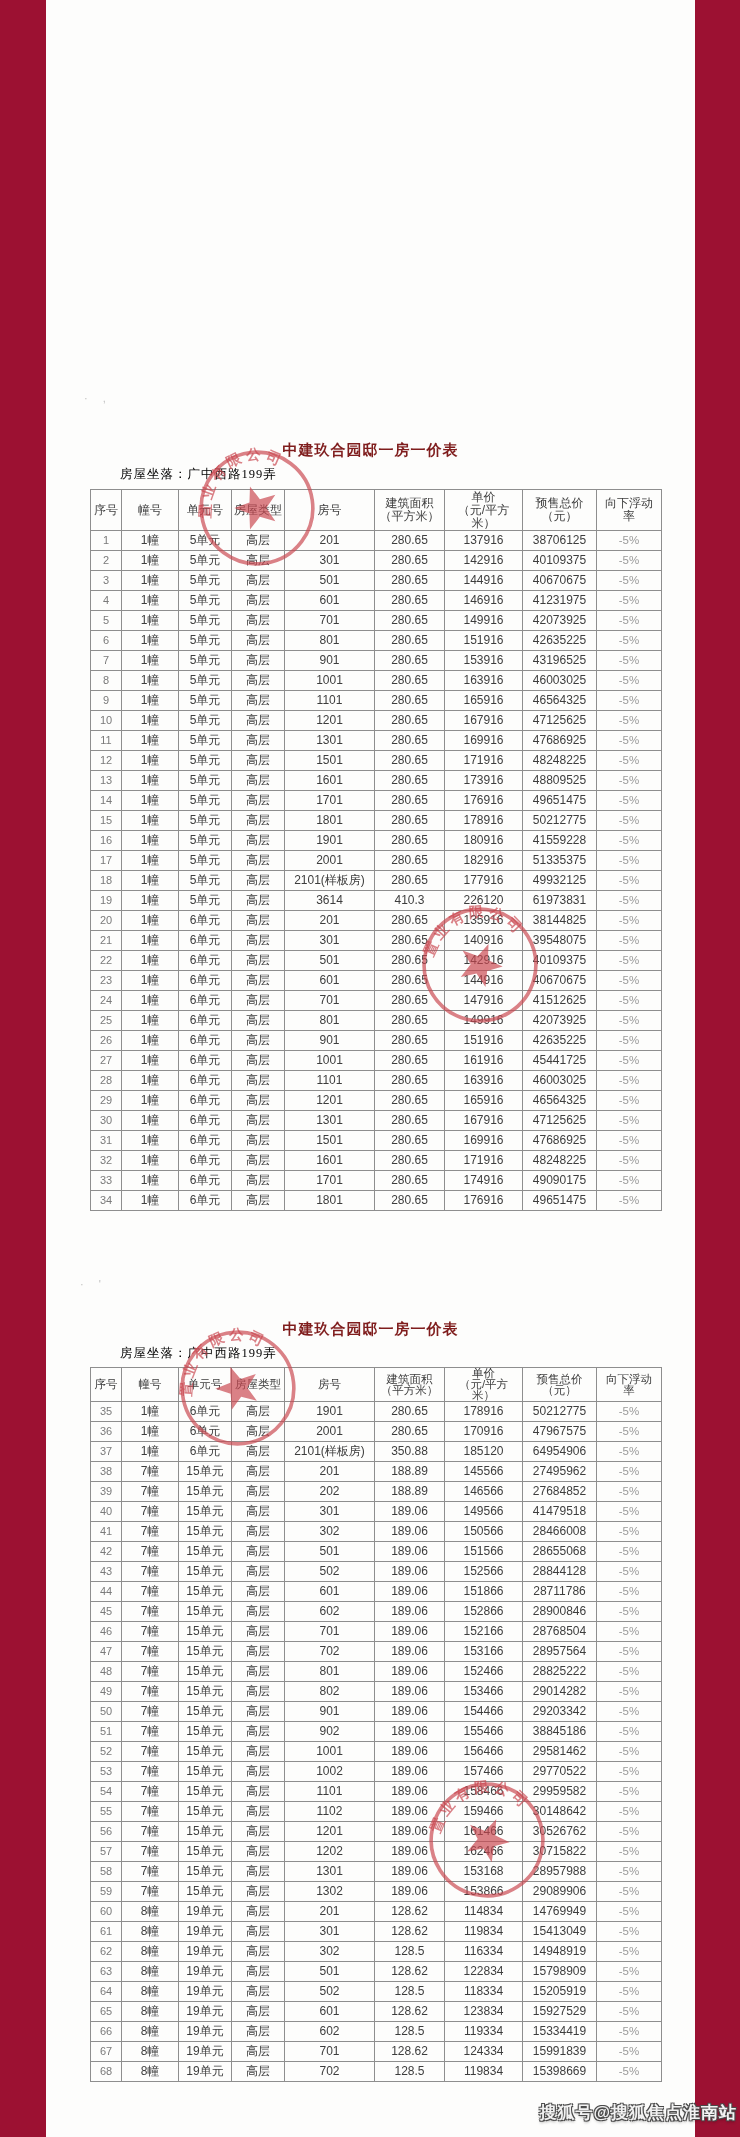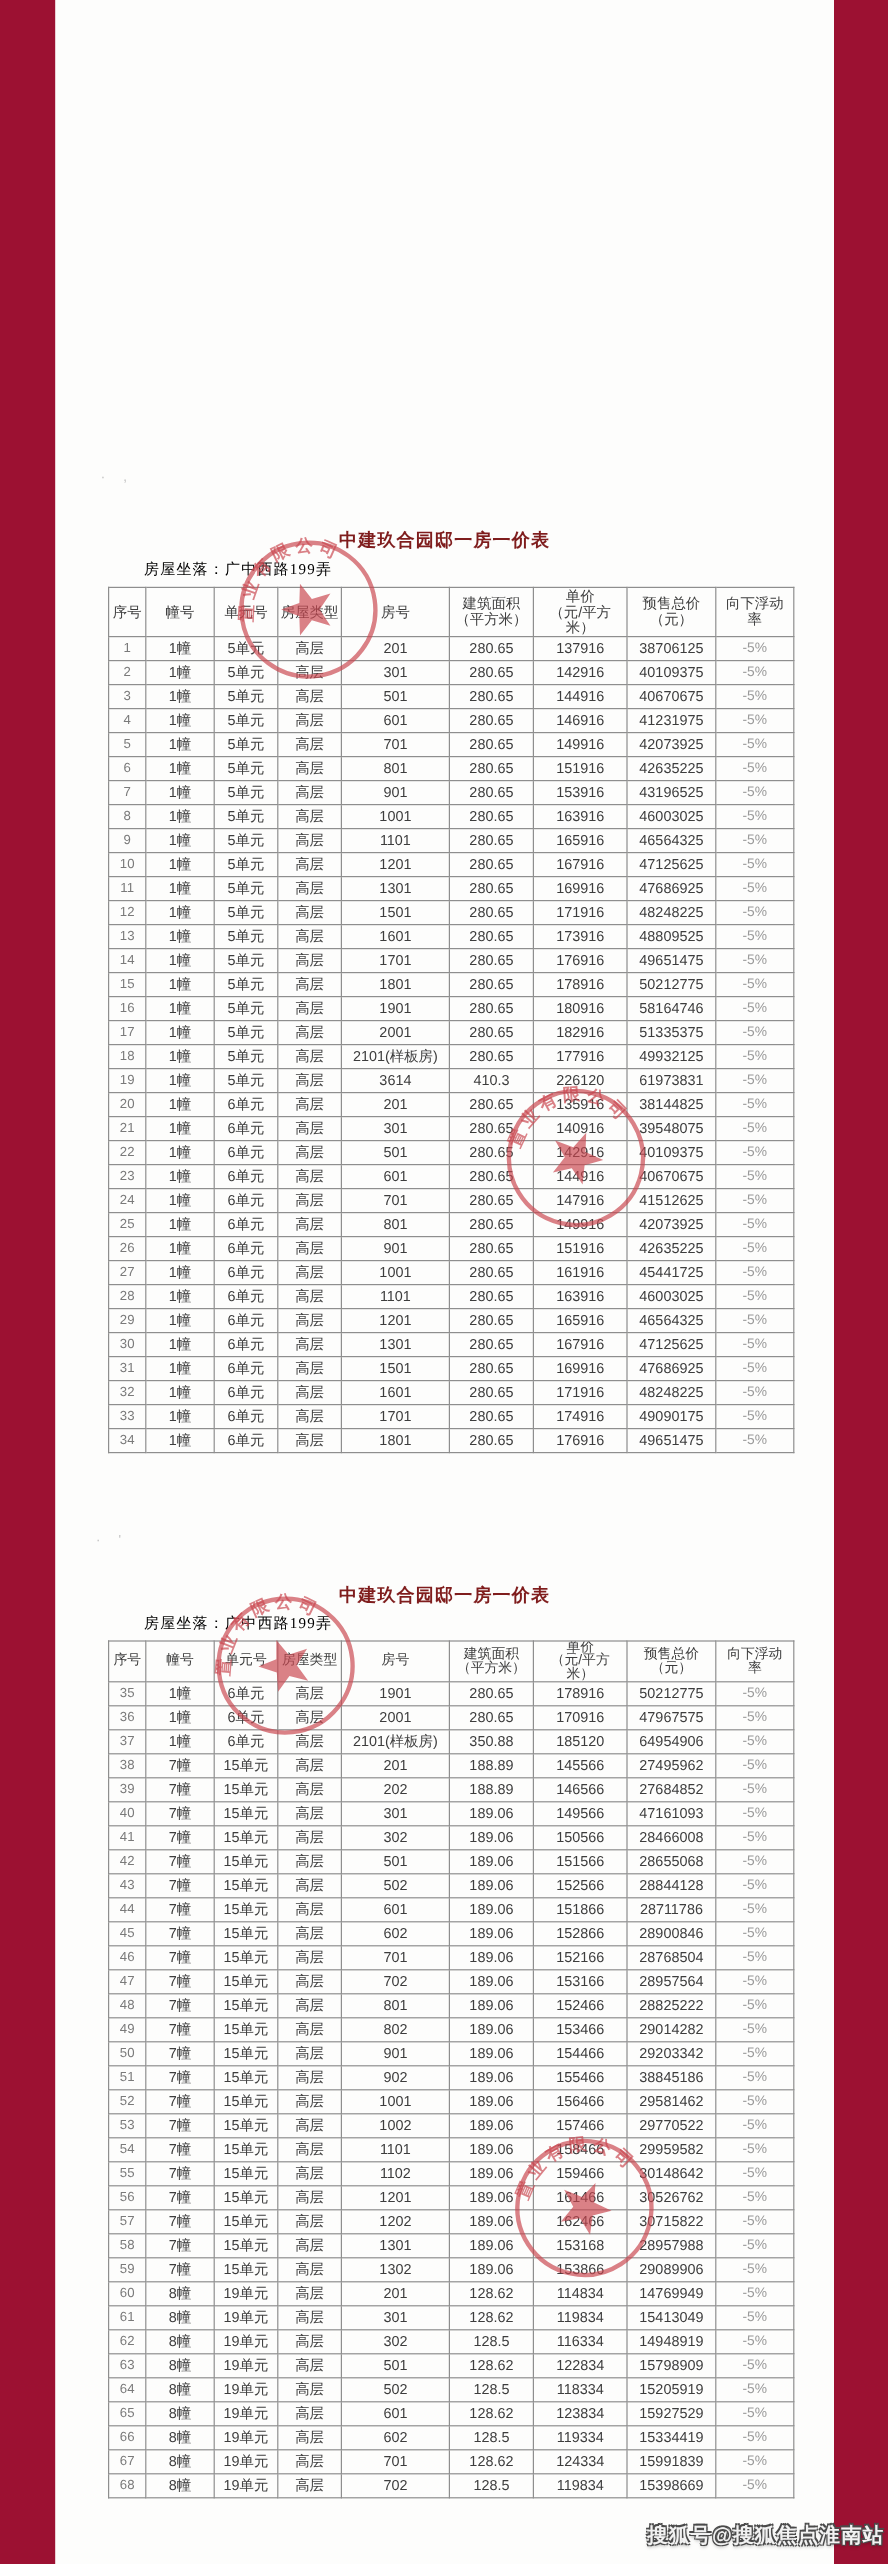--- a/index.html
+++ b/index.html
@@ -271,21 +271,21 @@
             <td class="pct">-5%</td>
           </tr>
           <tr>
             <td class="seq">16</td>
             <td>1幢</td>
             <td>5单元</td>
             <td>高层</td>
             <td>1901</td>
             <td>280.65</td>
             <td>180916</td>
-            <td>58164746</td>
+            <td>41559228</td>
             <td class="pct">-5%</td>
           </tr>
           <tr>
             <td class="seq">17</td>
             <td>1幢</td>
             <td>5单元</td>
             <td>高层</td>
             <td>2001</td>
             <td>280.65</td>
             <td>182916</td>
@@ -570,21 +570,21 @@
             <td class="pct">-5%</td>
           </tr>
           <tr>
             <td class="seq">40</td>
             <td>7幢</td>
             <td>15单元</td>
             <td>高层</td>
             <td>301</td>
             <td>189.06</td>
             <td>149566</td>
-            <td>47161093</td>
+            <td>41479518</td>
             <td class="pct">-5%</td>
           </tr>
           <tr>
             <td class="seq">41</td>
             <td>7幢</td>
             <td>15单元</td>
             <td>高层</td>
             <td>302</td>
             <td>189.06</td>
             <td>150566</td>

